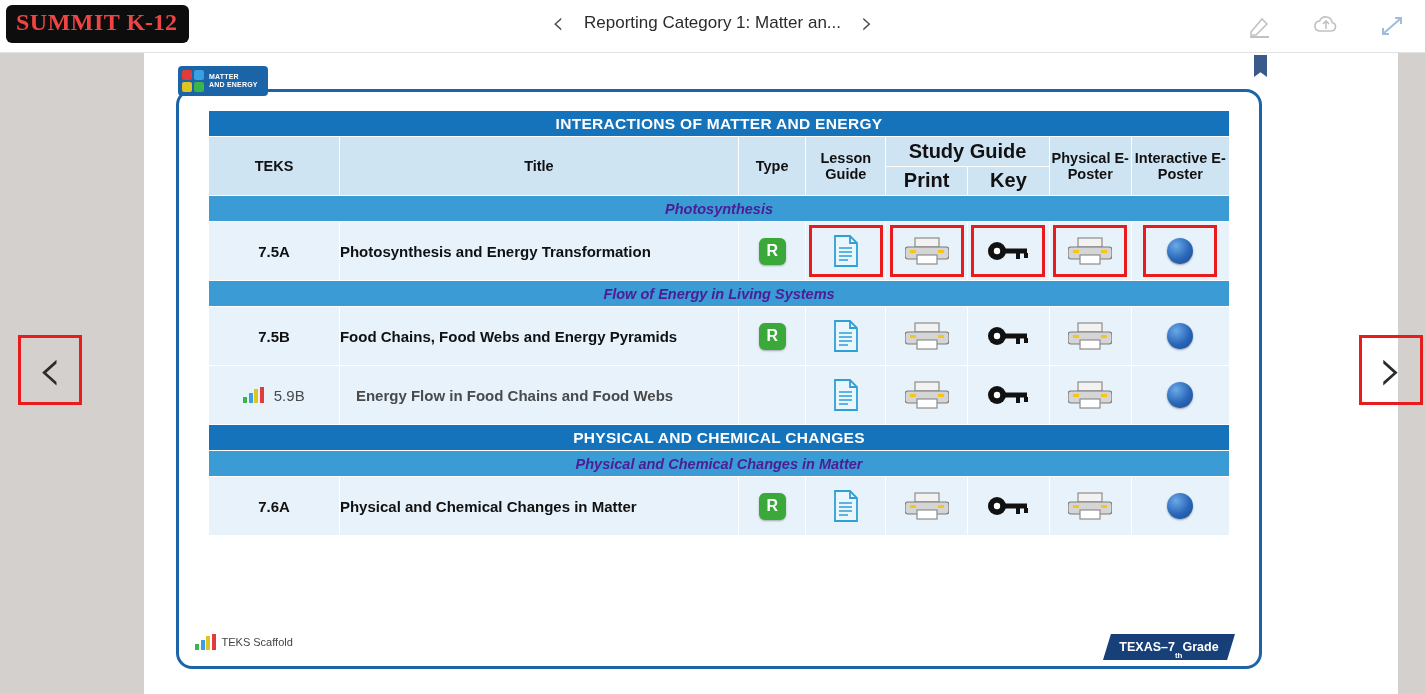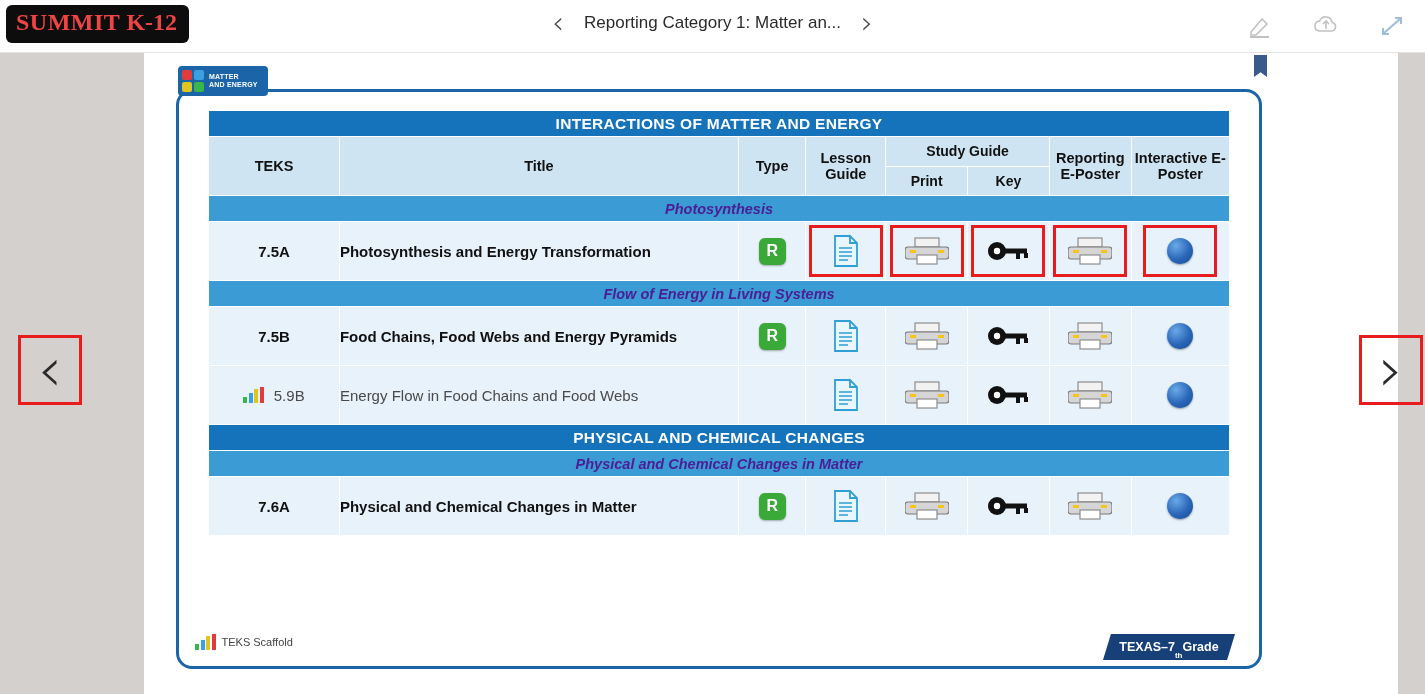--- a/index.html
+++ b/index.html
@@ -210,42 +210,42 @@
     height: 25px;
   }
   .hdr {
     background: #cfe4f3;
     color: #111111;
     font-weight: bold;
     font-size: 14.5px;
     text-align: center;
   }
   .hdr.tall { height: 58px; }
-  .hdr.small { height: 28px; font-size: 14px; }
+  .hdr.small { height: 28px; font-size: 20px; }
   .row-cell {
     background: #e8f2fa;
     height: 58px;
     text-align: center;
     font-size: 15px;
     font-weight: bold;
     color: #111111;
   }
   .row-cell.title {
     text-align: left;
     padding-left: 0;
   }
   .row-cell.scaffold {
     font-weight: normal;
     color: #4a4a4a;
   }
   .row-cell.scaffold-title {
-    font-weight: normal;
+    font-weight: bold;
     color: #4a4a4a;
     text-align: left;
-    padding-left: 0;
+    padding-left: 16px;
     margin-top: 32px;
   }
 
   .teks-scaffold-cell {
     display: flex;
     align-items: center;
     justify-content: center;
     gap: 10px;
   }
 
@@ -405,21 +405,21 @@
           <tr>
         <td class="band" colspan="8">INTERACTIONS OF MATTER AND ENERGY</td>
       </tr>
 
       <tr>
         <th class="hdr tall" rowspan="2">TEKS</th>
         <th class="hdr tall" rowspan="2">Title</th>
         <th class="hdr tall" rowspan="2">Type</th>
         <th class="hdr tall" rowspan="2">Lesson Guide</th>
         <th class="hdr small" colspan="2">Study Guide</th>
-        <th class="hdr tall" rowspan="2">Reporting E-Poster</th>
+        <th class="hdr tall" rowspan="2">Physical E-Poster</th>
         <th class="hdr tall" rowspan="2">Interactive E-Poster</th>
       </tr>
       <tr>
         <th class="hdr small">Print</th>
         <th class="hdr small">Key</th>
       </tr>
 
       <tr>
         <td class="subband" colspan="8">Photosynthesis</td>
       </tr>

